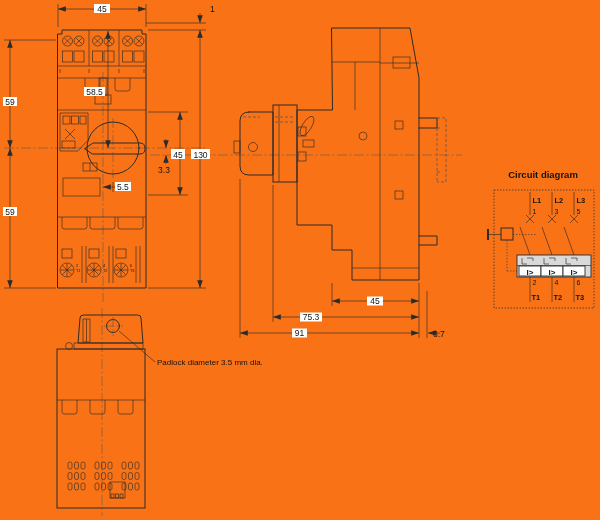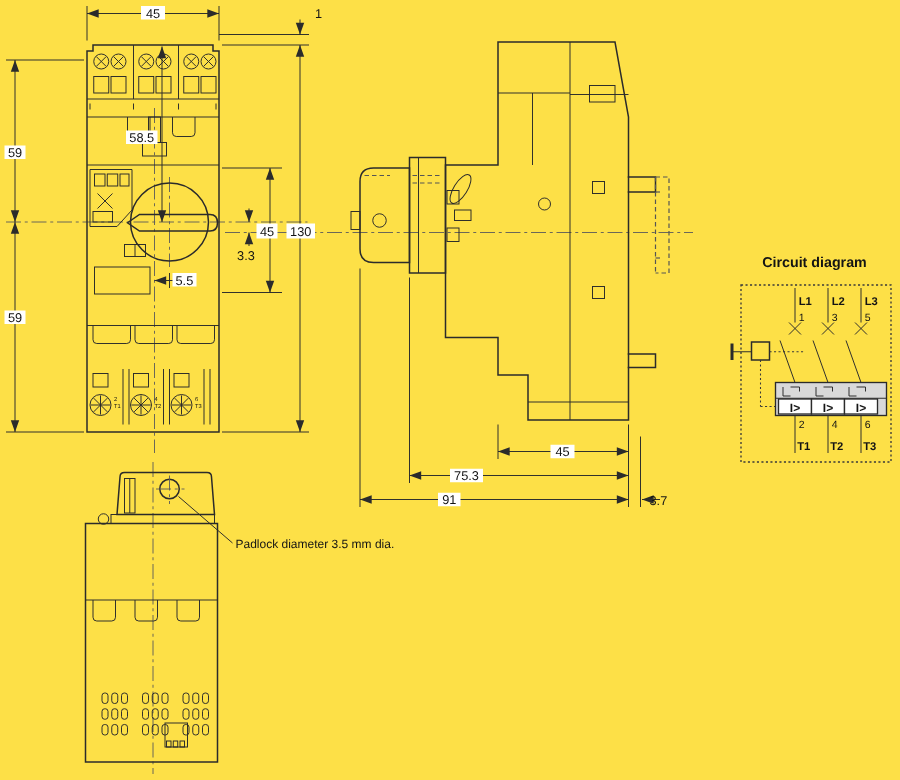--- a/index.html
+++ b/index.html
@@ -1,16 +1,16 @@
 <!DOCTYPE html>
 <html><head>
 <meta charset="utf-8">
 <style>
   html,body{margin:0;padding:0;background:#fff;}
-  #stage{width:600px;height:520px;background:#fde047;position:relative;font-family:"Liberation Sans",sans-serif;}
+  #stage{width:600px;height:520px;background:#f97316;position:relative;font-family:"Liberation Sans",sans-serif;}
   svg{display:block;}
   .ol{stroke:#2b2b2b;stroke-width:1;fill:none;stroke-linejoin:miter;stroke-linecap:square;}
   .thin{stroke:#2b2b2b;stroke-width:.65;fill:none;}
   .dim{stroke:#2b2b2b;stroke-width:.65;fill:none;}
   .cl{stroke:#5a5a5a;stroke-width:.6;fill:none;stroke-dasharray:10 2.5 2 2.5;}
   .dash{stroke:#555;stroke-width:.8;fill:none;stroke-dasharray:3 2;}
   .dotl{stroke:#3a3a3a;stroke-width:.7;fill:none;stroke-dasharray:1.4 1.6;}
   .dotbox{stroke:#3a3a3a;stroke-width:.9;fill:none;stroke-dasharray:1.4 1.6;}
   text{fill:#141414;font-family:"Liberation Sans",sans-serif;}
   .dimtxt{font-size:8.5px;}

